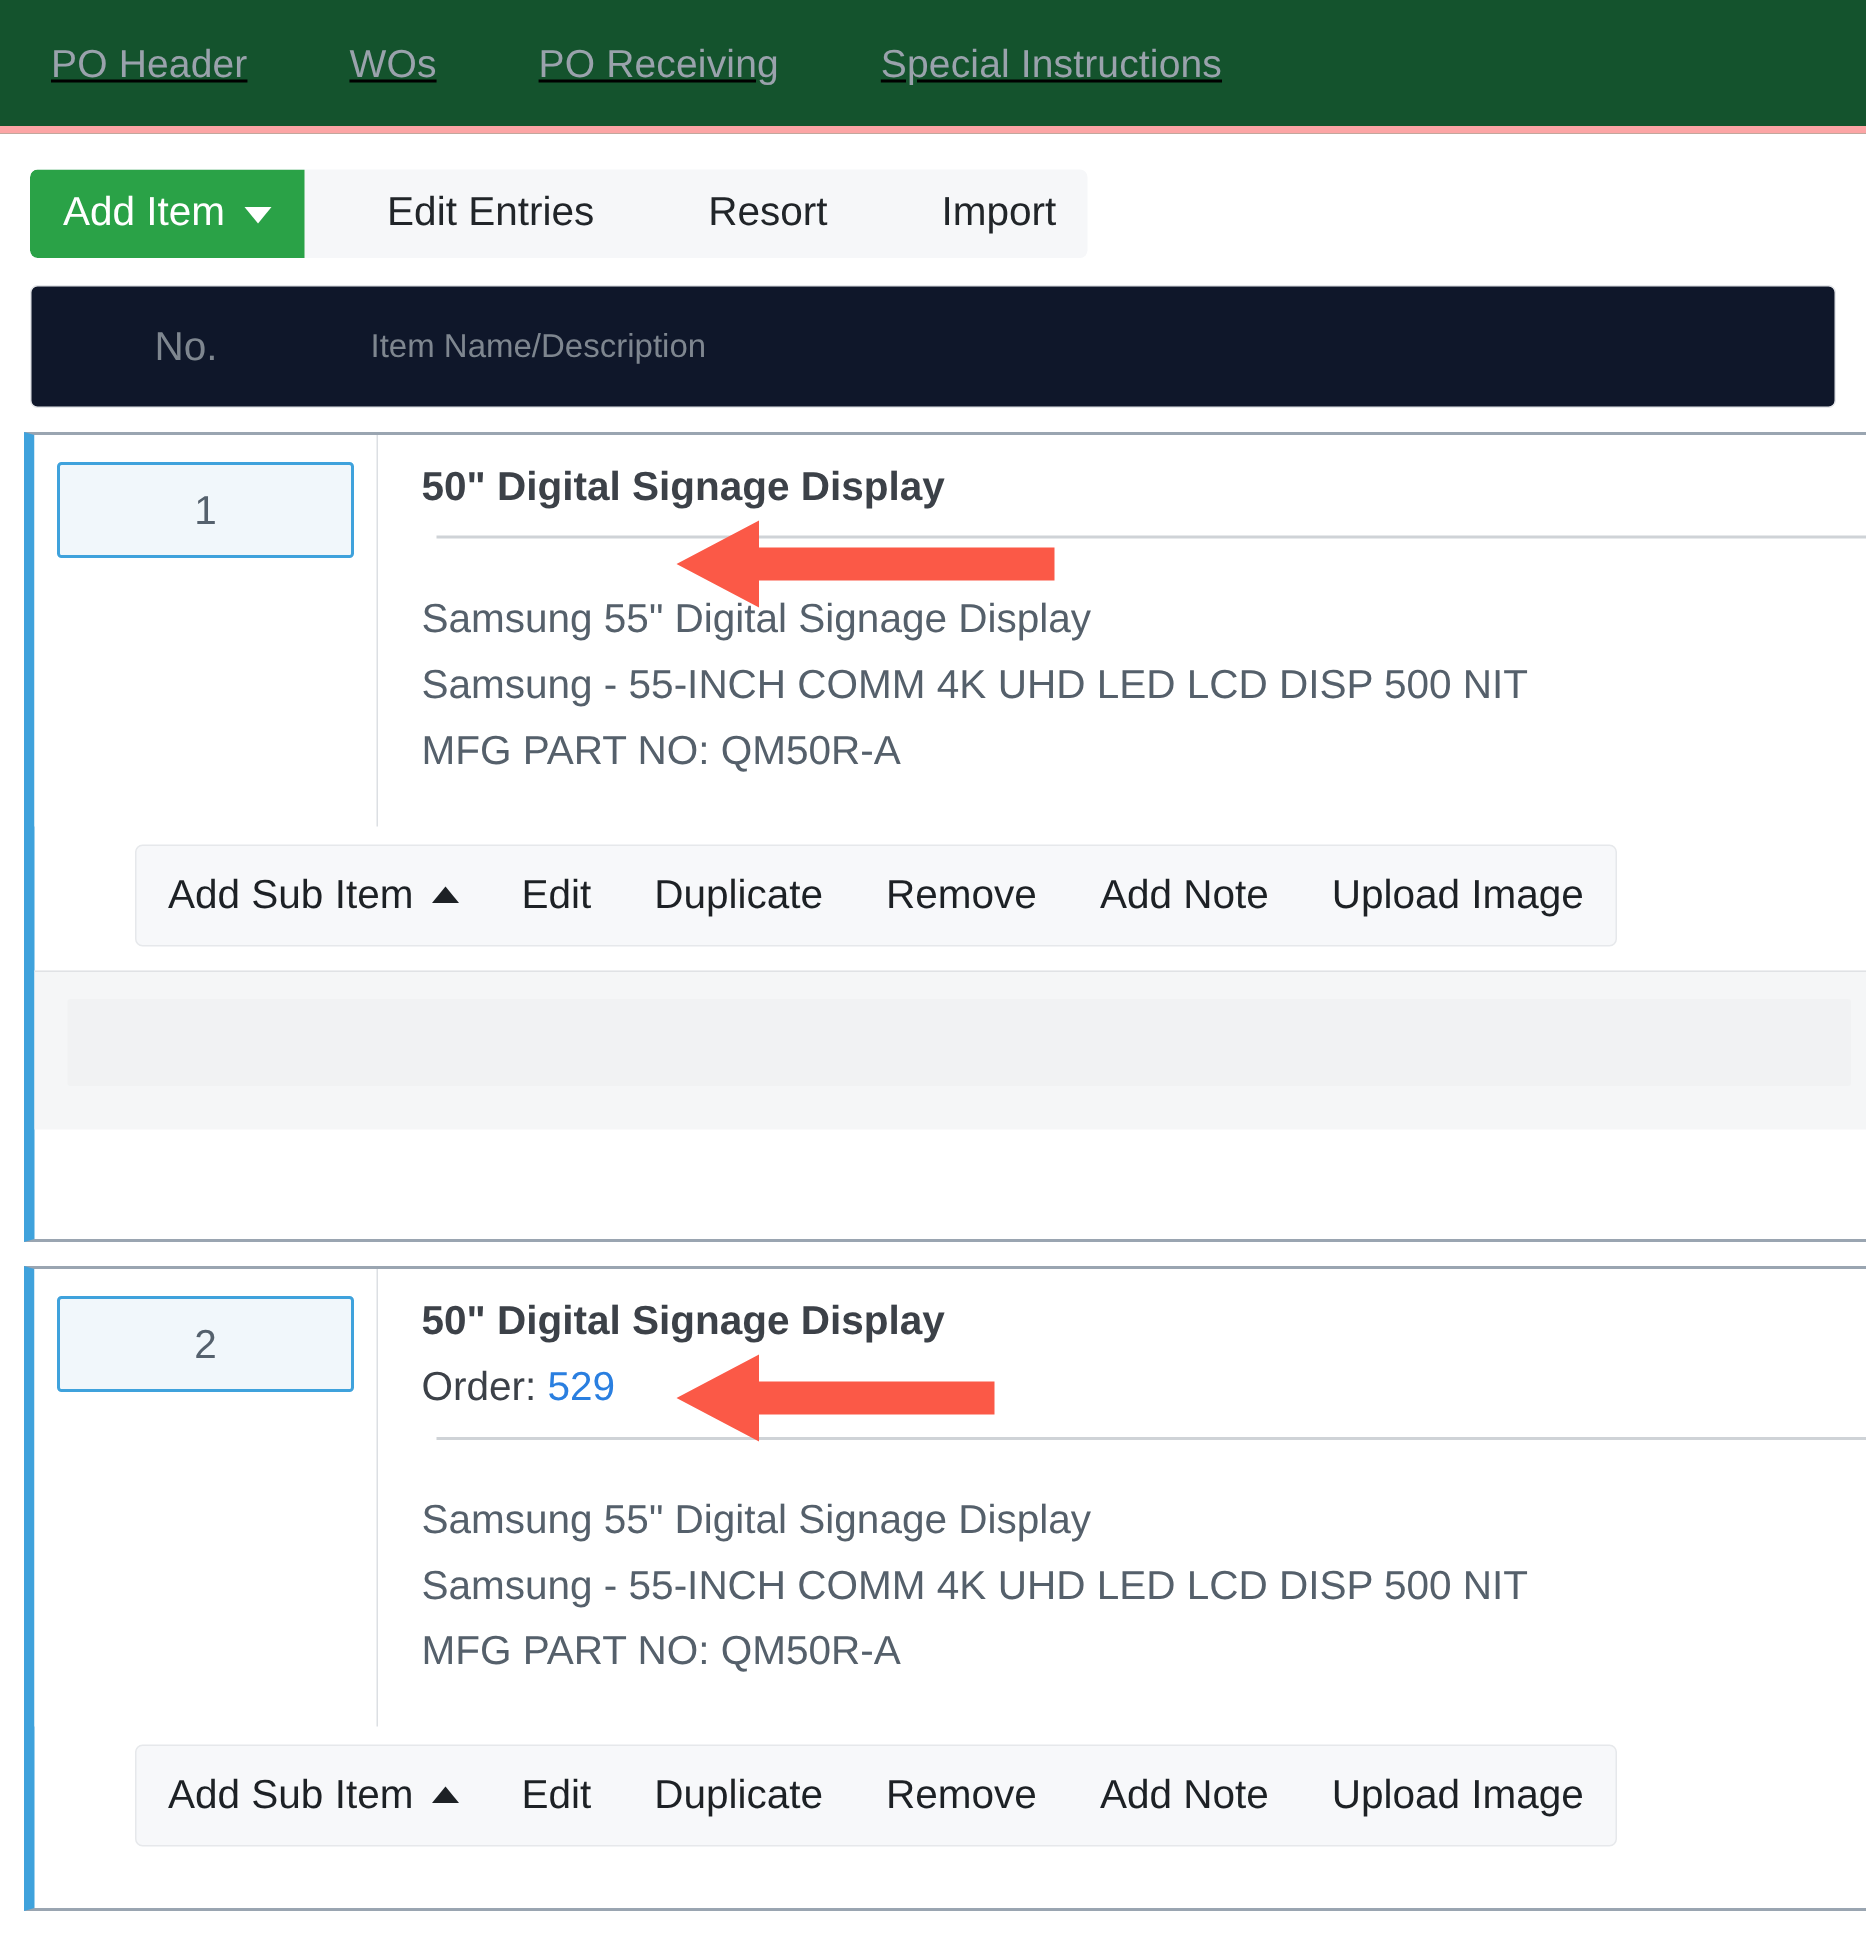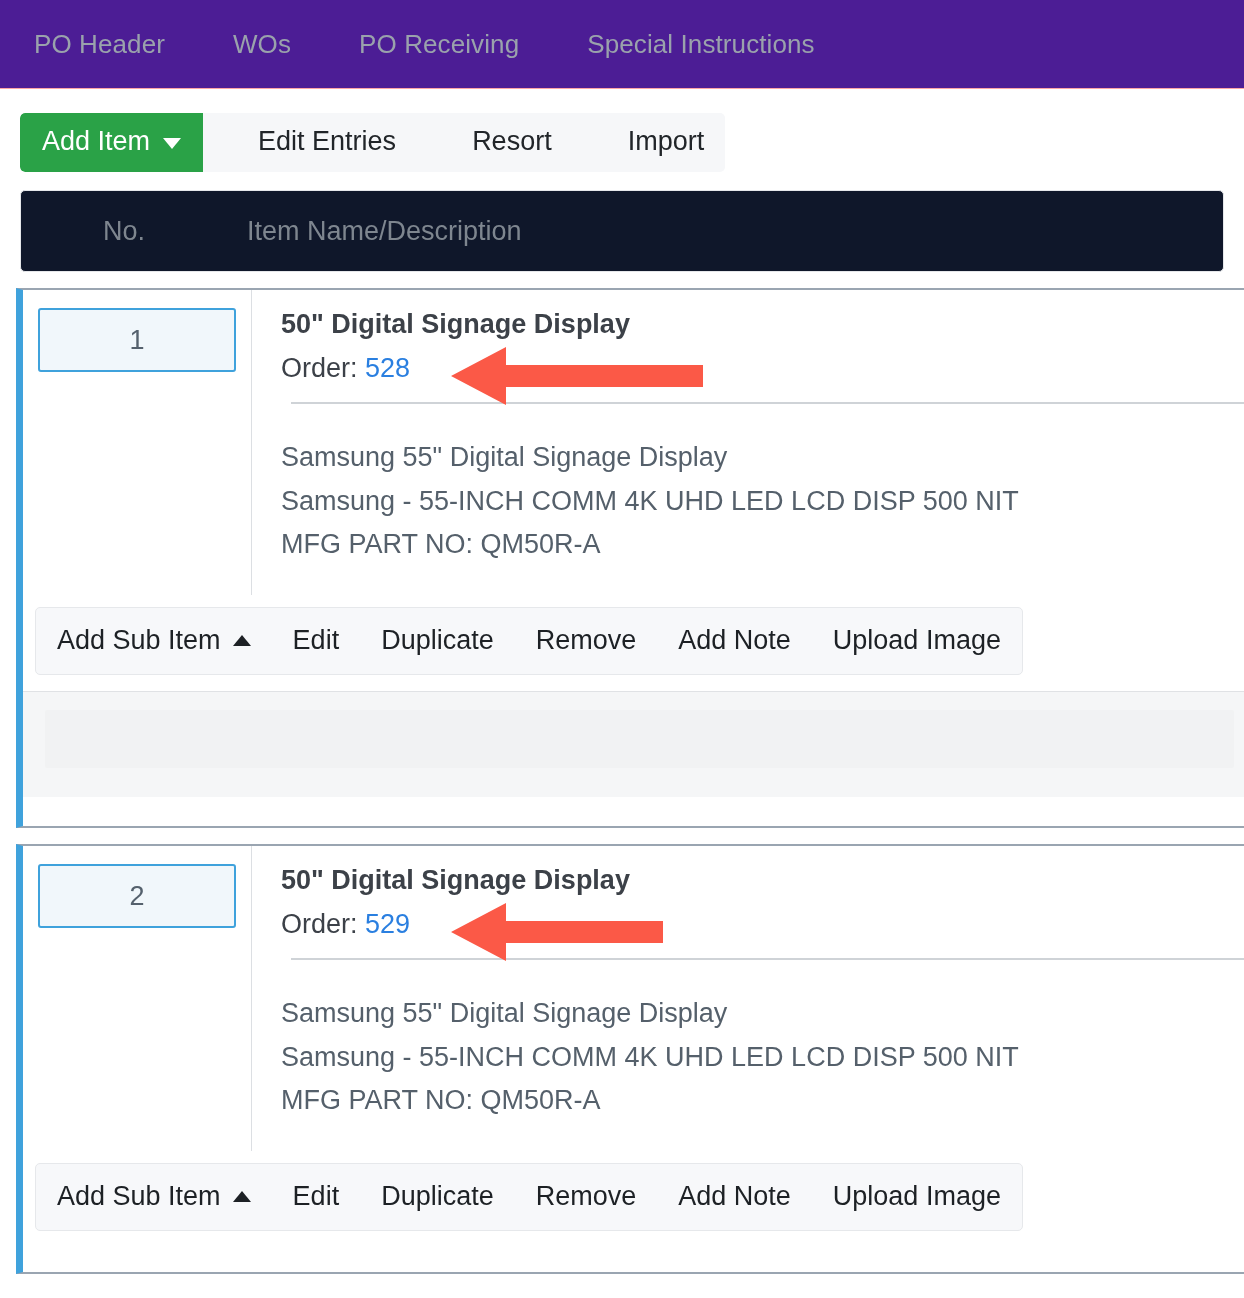--- a/index.html
+++ b/index.html
@@ -10,22 +10,23 @@
     background: #ffffff;
     font-family: "Liberation Sans", sans-serif;
     -webkit-font-smoothing: antialiased;
   }
 
   
   .tabbar {
     display: flex;
     align-items: stretch;
     height: 89px;
-    background: #4c1d95;
-    border-bottom: 1px solid #fca5a5;
+    background: #14532d;
+    border-bottom: 5px solid #fca5a5;
+    text-decoration: underline;
   }
   .tab {
     display: flex;
     align-items: center;
     justify-content: center;
     padding: 0 34px;
     font-size: 26px;
     color: #9aa2ac;
     position: relative;
     white-space: nowrap;
@@ -99,21 +100,21 @@
     background: #0f172a;
   }
   .col-no {
     width: 206px;
     text-align: center;
     font-size: 27px;
     color: #7e868f;
     flex: none;
   }
   .col-desc {
-    font-size: 27px;
+    font-size: 22px;
     color: #7e868f;
     padding-left: 20px;
   }
 
   
   .item-card {
     position: relative;
     margin-top: 16px;
     margin-left: 16px;
     border-top: 2px solid #9aa5b1;
@@ -181,21 +182,22 @@
   .desc-line {
     font-size: 27px;
     color: #55606b;
     line-height: 1.62;
     white-space: nowrap;
   }
 
   
   .action-zone {
     background: #ffffff;
-    padding: 12px 0 16px 12px;
+    padding: 12px 0 16px 34px;
+    margin-left: 33px;
   }
   .action-bar {
     display: inline-flex;
     align-items: center;
     background: #f7f8fa;
     border: 1px solid #e6e8eb;
     border-radius: 5px;
     height: 68px;
   }
   .action-btn {
@@ -275,24 +277,20 @@
   <div class="col-desc">Item Name/Description</div>
 </div>
 
 <div class="item-card" style="height:540px;">
   <div class="item-main">
     <div class="num-col">
       <div class="num-box">1</div>
     </div>
     <div class="content-col">
       <div class="item-title">50" Digital Signage Display</div>
-      <div class="item-order">
-        <span>Order:</span>
-        <a href="#">528</a>
-      </div>
       <div class="hr-inner"></div>
       <div class="desc-block">
         <div class="desc-line">Samsung 55" Digital Signage Display</div>
         <div class="desc-line">Samsung - 55-INCH COMM 4K UHD LED LCD DISP 500 NIT</div>
         <div class="desc-line">MFG PART NO: QM50R-A</div>
       </div>
     </div>
   </div>
 
   <div class="action-zone">

